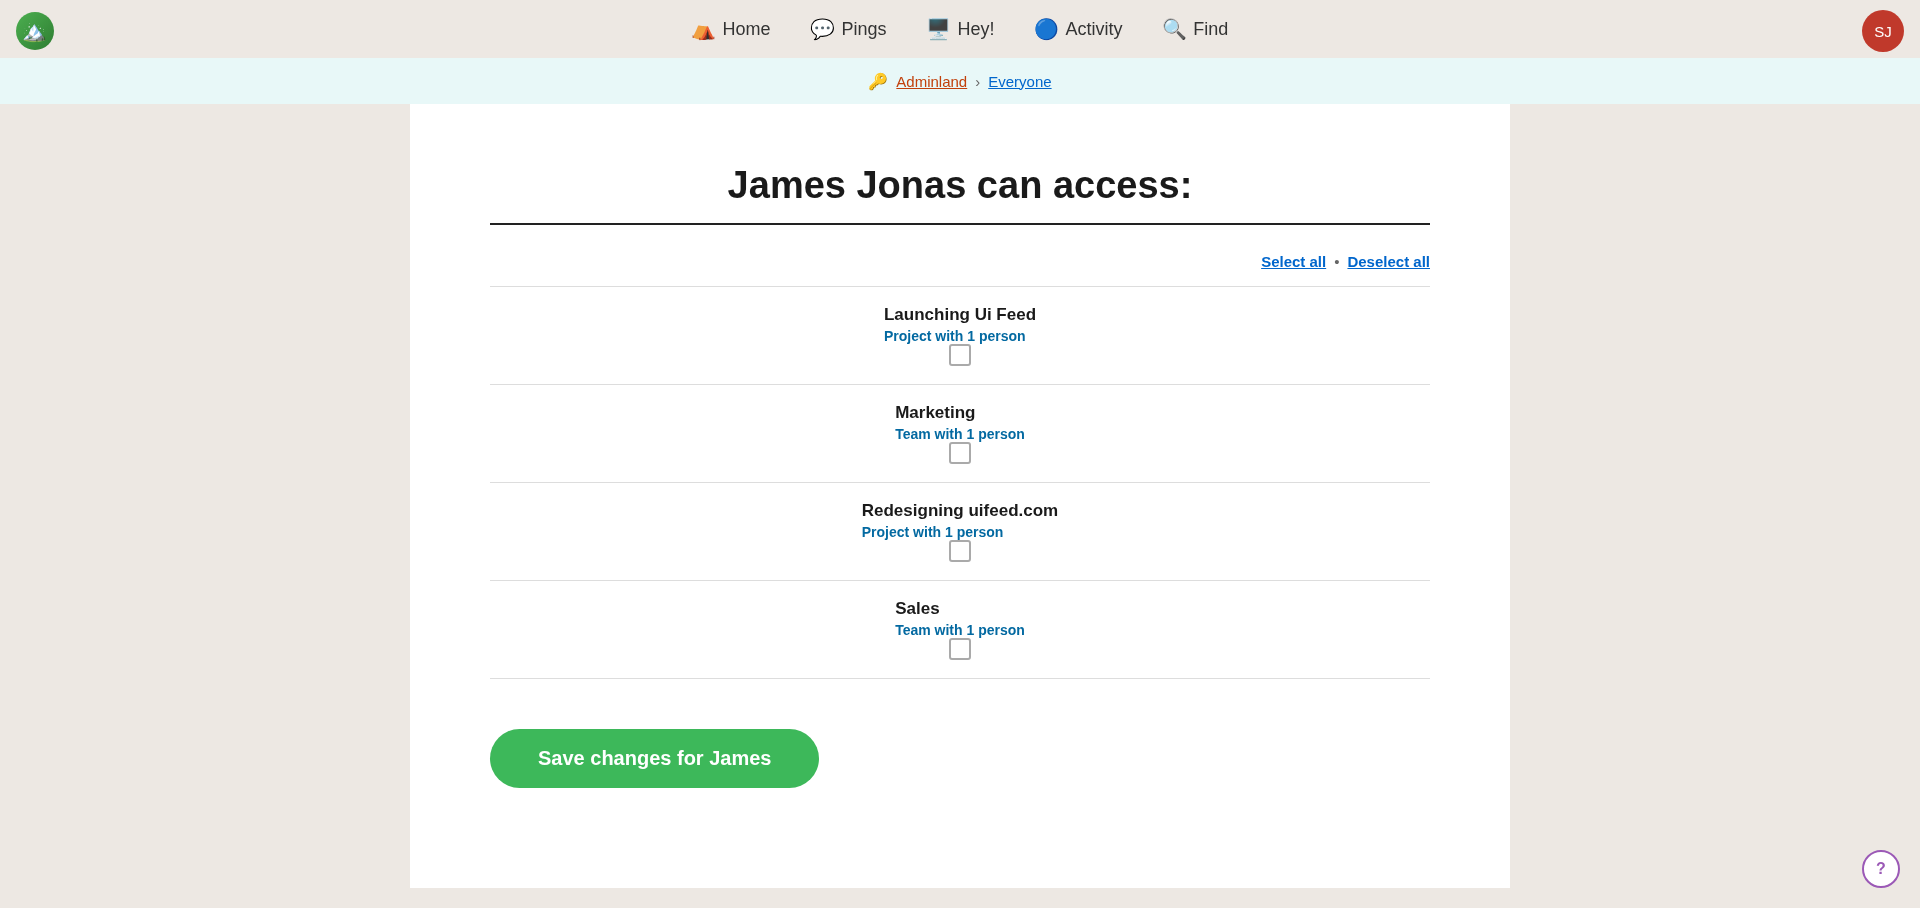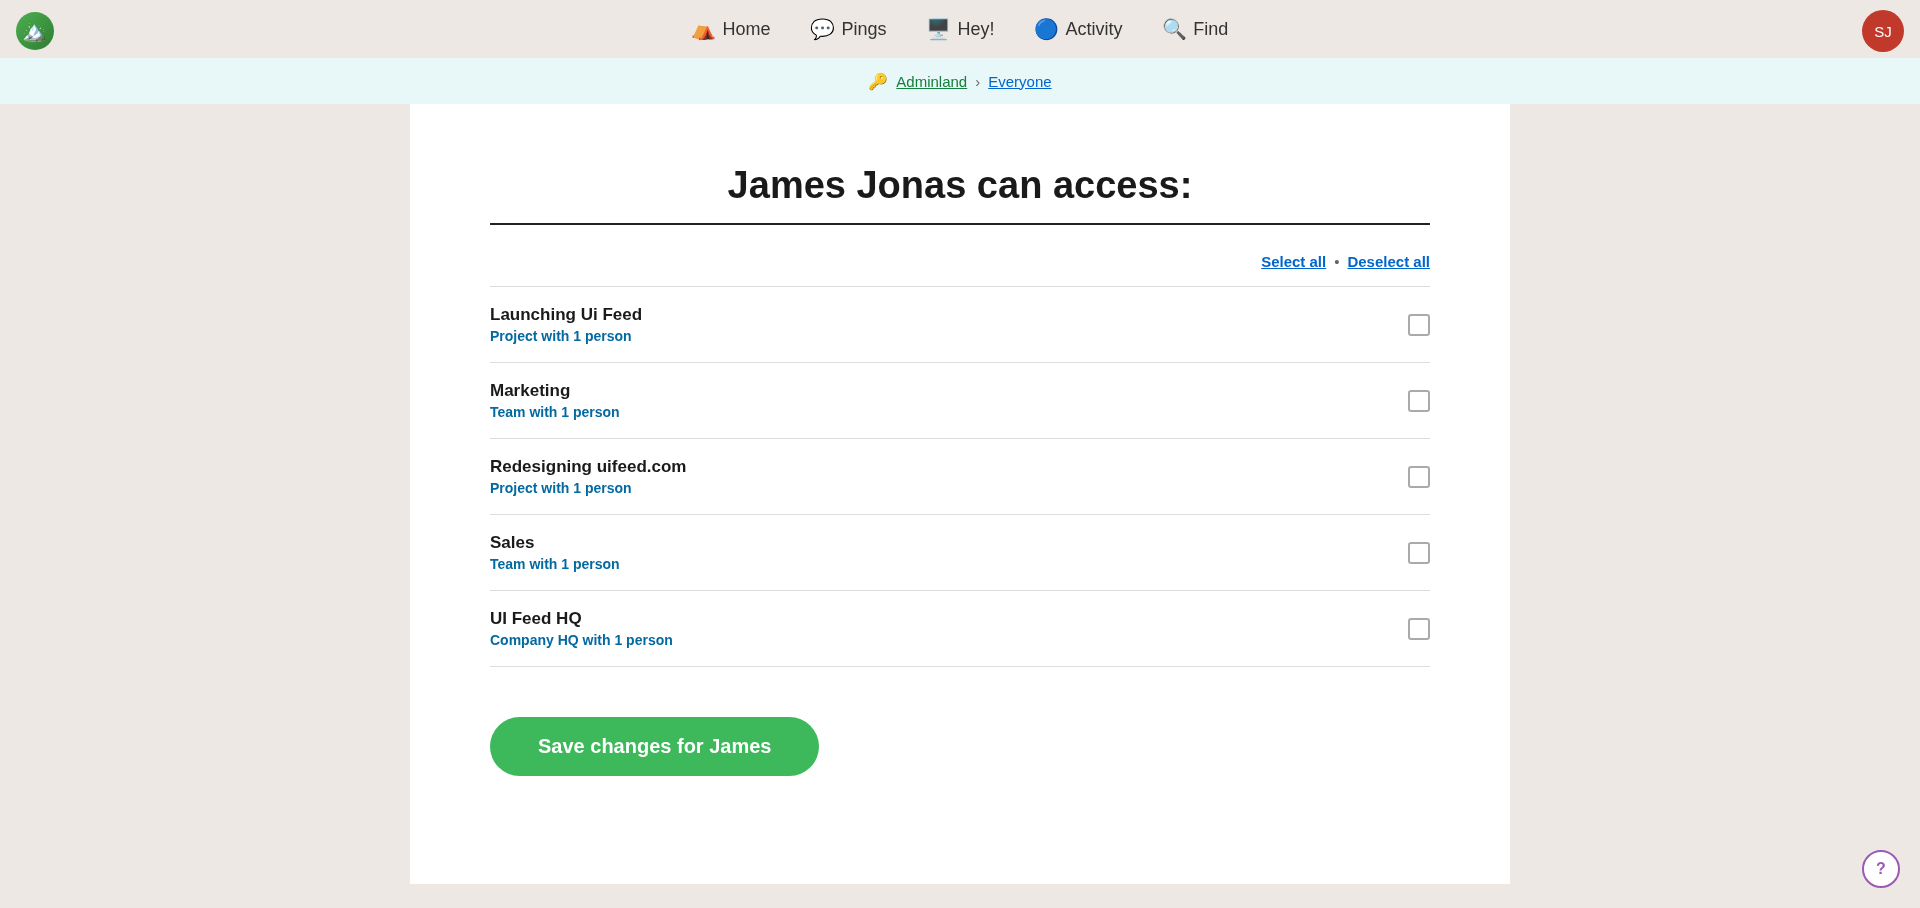--- a/index.html
+++ b/index.html
@@ -112,21 +112,21 @@
       background-color: #e8f8f8;
       display: flex;
       align-items: center;
       justify-content: center;
       gap: 8px;
       font-size: 15px;
       z-index: 99;
     }
 
     .breadcrumb-link {
-      color: #15803d;
+      color: #c2410c;
       text-decoration: underline;
       cursor: pointer;
       font-weight: 500;
     }
 
     .breadcrumb-separator {
       color: #666;
     }
 
     .breadcrumb-current {
@@ -191,20 +191,21 @@
     .access-list {
       list-style: none;
     }
 
     .access-item {
       display: flex;
       align-items: center;
       justify-content: space-between;
       padding: 18px 0;
       border-bottom: 1px solid #ddd;
+      flex-direction: column;
     }
 
     .access-item:first-child {
       border-top: 1px solid #ddd;
     }
 
     .item-info {
       display: flex;
       flex-direction: column;
       gap: 3px;
@@ -338,27 +339,20 @@
     </li>
 
     <li class="access-item">
       <div class="item-info">
         <span class="item-name">Sales</span>
         <span class="item-desc">Team with 1 person</span>
       </div>
       <input type="checkbox" class="custom-checkbox" style="">
     </li>
 
-    <li class="access-item">
-      <div class="item-info">
-        <span class="item-name">UI Feed HQ</span>
-        <span class="item-desc">Company HQ with 1 person</span>
-      </div>
-      <input type="checkbox" class="custom-checkbox" style="">
-    </li>
 
   </ul>
 
   <div class="save-btn-wrapper">
     <button class="save-btn">Save changes for James</button>
   </div>
 
 </div>
 
 <div class="help-btn">

